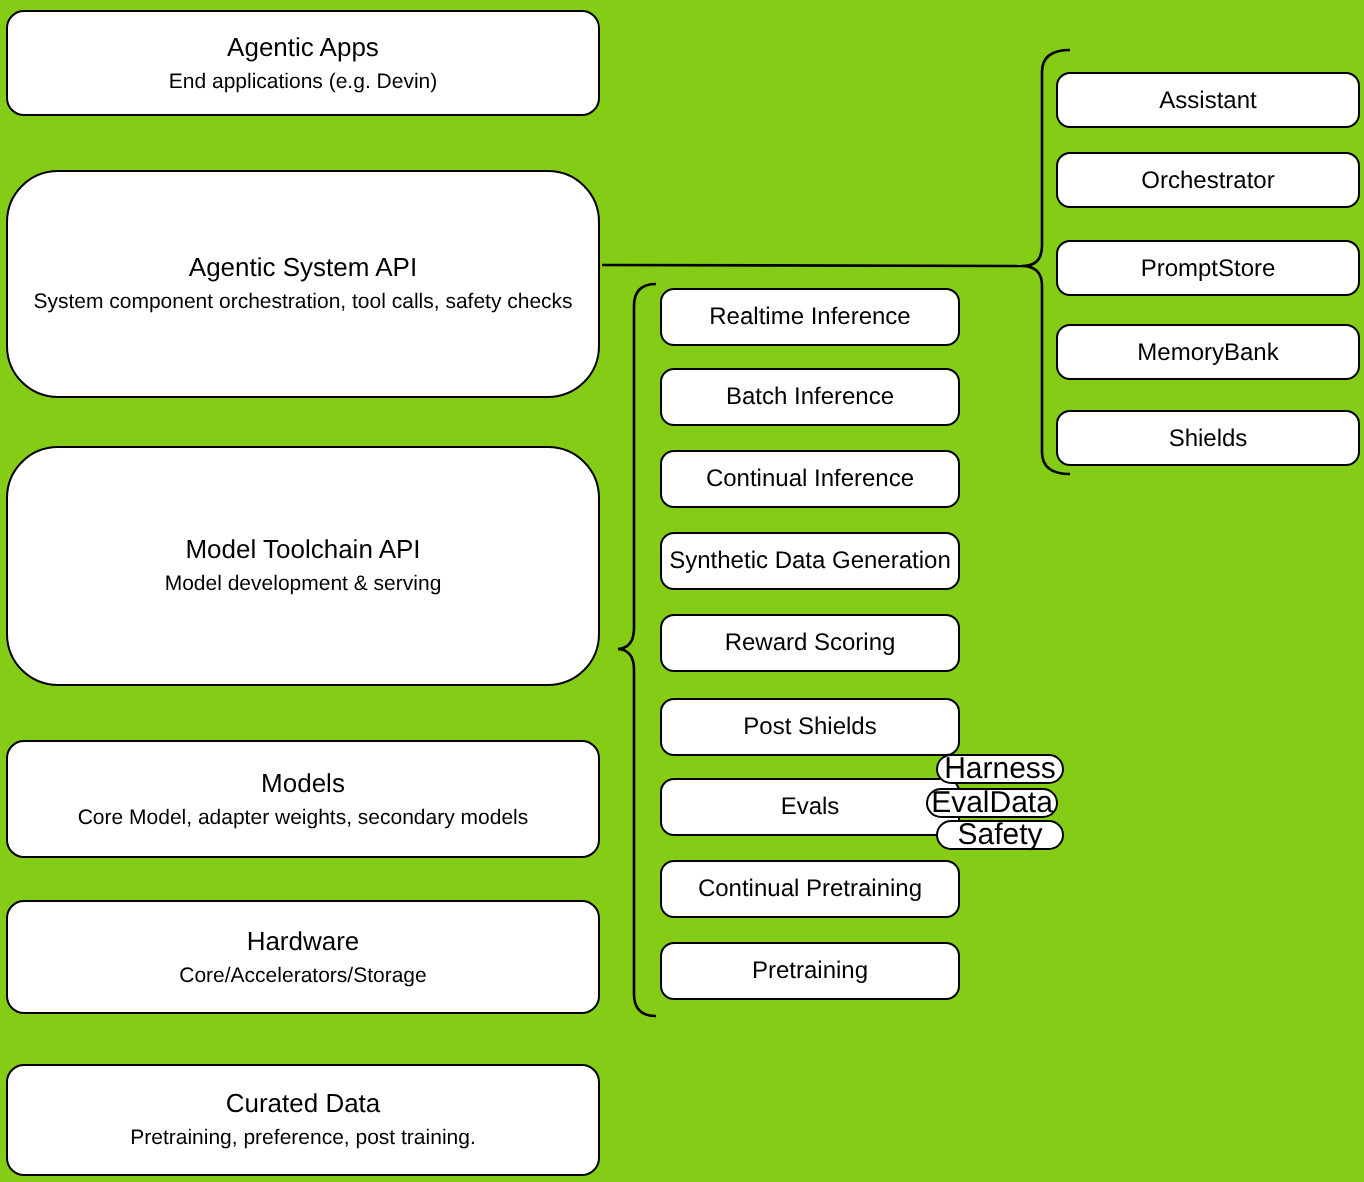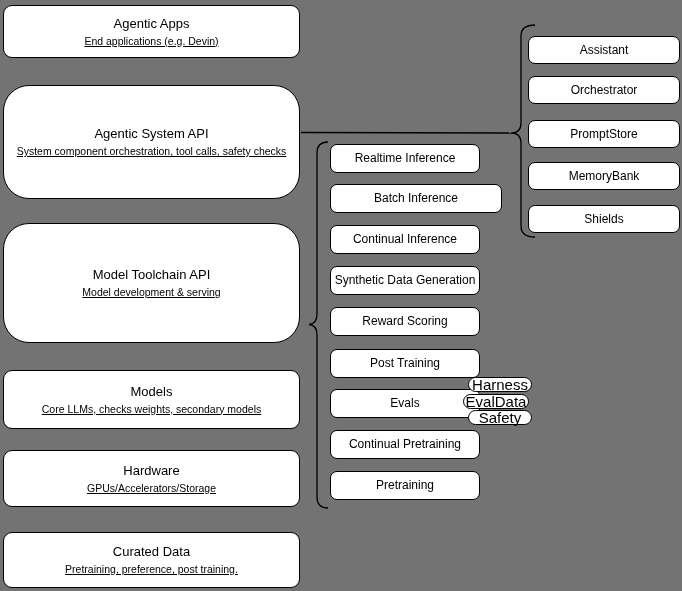--- a/index.html
+++ b/index.html
@@ -6,21 +6,21 @@
     margin: 0;
     padding: 0;
     background: #ffffff;
     font-family: "Liberation Sans", sans-serif;
     color: #000000;
   }
   .canvas {
     position: relative;
     width: 682px;
     height: 591px;
-    background: #737373;
+    background: #84cc16;
     overflow: hidden;
   }
   .overlay {
     position: absolute;
     left: 0;
     top: 0;
     width: 682px;
     height: 591px;
     pointer-events: none;
   }
@@ -41,21 +41,20 @@
   .node .title {
     font-size: 13px;
     line-height: 17px;
     white-space: nowrap;
   }
   .node .subtitle {
     font-size: 10.5px;
     line-height: 15px;
     margin-top: 2px;
     white-space: nowrap;
-    text-decoration: underline;
   }
   .node .label {
     font-size: 12px;
     line-height: 15px;
     white-space: nowrap;
   }
   .tag {
     position: absolute;
     box-sizing: border-box;
     background: #ffffff;
@@ -93,50 +92,50 @@
     <div class="subtitle">System component orchestration, tool calls, safety checks</div>
   </div>
 
   <div class="node r-lg" style="left:3px; top:223px; width:297px; height:120px;justify-content:center;">
     <div class="title">Model Toolchain API</div>
     <div class="subtitle">Model development &amp; serving</div>
   </div>
 
   <div class="node r-sm" style="left:3px; top:370px; width:297px; height:59px;">
     <div class="title">Models</div>
-    <div class="subtitle">Core LLMs, checks weights, secondary models</div>
+    <div class="subtitle">Core Model, adapter weights, secondary models</div>
   </div>
 
   <div class="node r-sm" style="left:3px; top:450px; width:297px; height:57px;">
     <div class="title">Hardware</div>
-    <div class="subtitle">GPUs/Accelerators/Storage</div>
+    <div class="subtitle">Core/Accelerators/Storage</div>
   </div>
 
   <div class="node r-sm" style="left:3px; top:532px; width:297px; height:56px;">
     <div class="title">Curated Data</div>
     <div class="subtitle">Pretraining, preference, post training.</div>
   </div>
 
   <div class="node r-xs" style="left:330px; top:144px; width:150px; height:29px;">
     <div class="label">Realtime Inference</div>
   </div>
-  <div class="node r-xs" style="left:330px; top:184px; width:172px; height:29px;">
+  <div class="node r-xs" style="left:330px; top:184px; width:150px; height:29px;">
     <div class="label">Batch Inference</div>
   </div>
   <div class="node r-xs" style="left:330px; top:225px; width:150px; height:29px;">
     <div class="label">Continual Inference</div>
   </div>
   <div class="node r-xs" style="left:330px; top:266px; width:150px; height:29px;">
     <div class="label">Synthetic Data Generation</div>
   </div>
   <div class="node r-xs" style="left:330px; top:307px; width:150px; height:29px;">
     <div class="label">Reward Scoring</div>
   </div>
   <div class="node r-xs" style="left:330px; top:349px; width:150px; height:29px;">
-    <div class="label">Post Training</div>
+    <div class="label">Post Shields</div>
   </div>
   <div class="node r-xs" style="left:330px; top:389px; width:150px; height:29px;text-align:right;">
     <div class="label">Evals</div>
   </div>
   <div class="node r-xs" style="left:330px; top:430px; width:150px; height:29px;">
     <div class="label">Continual Pretraining</div>
   </div>
   <div class="node r-xs" style="left:330px; top:471px; width:150px; height:29px;">
     <div class="label">Pretraining</div>
   </div>

